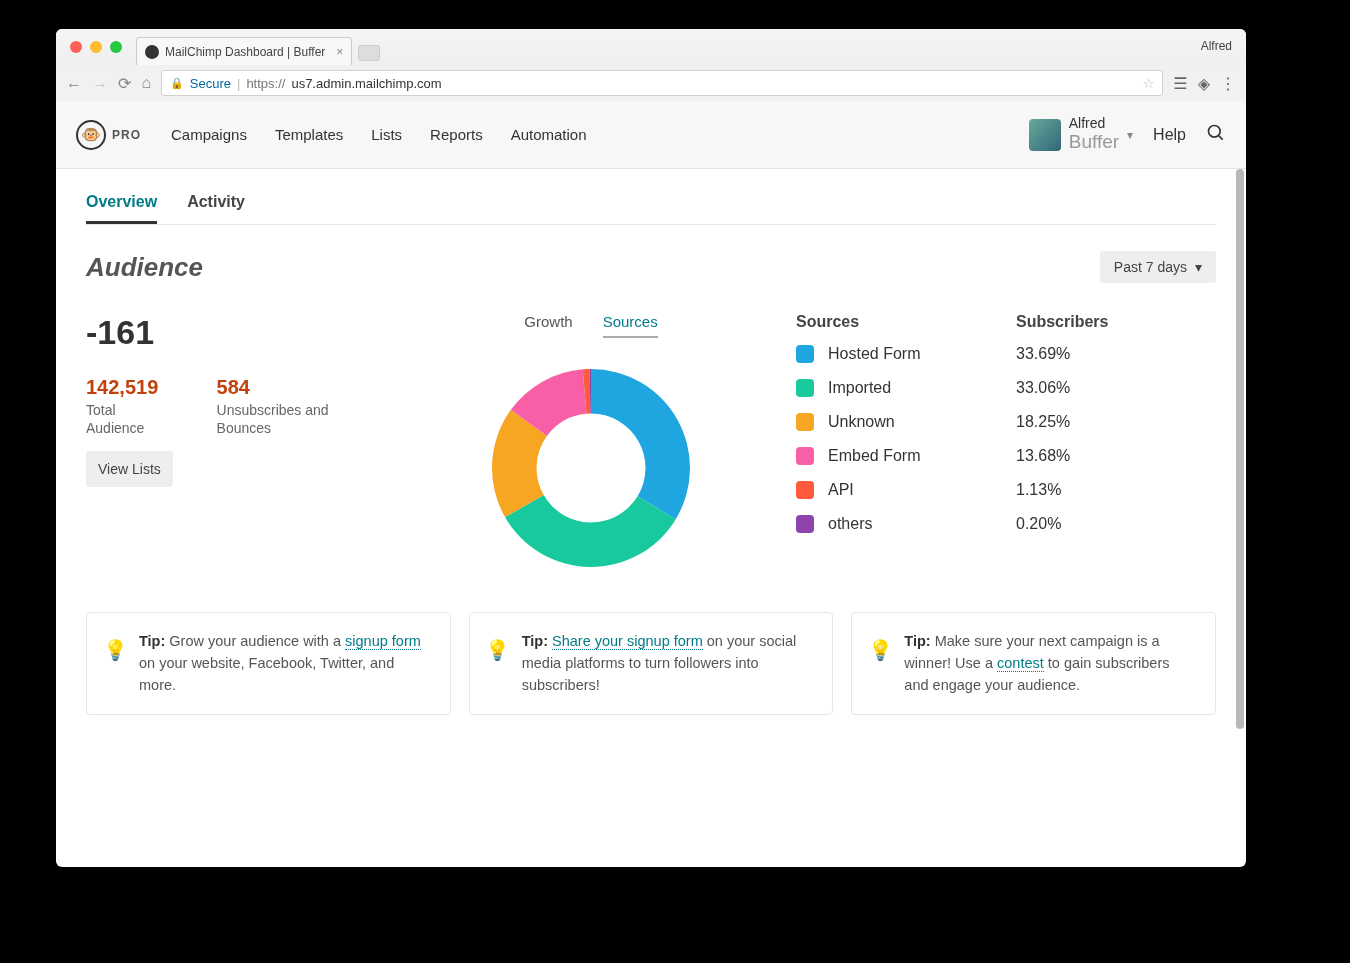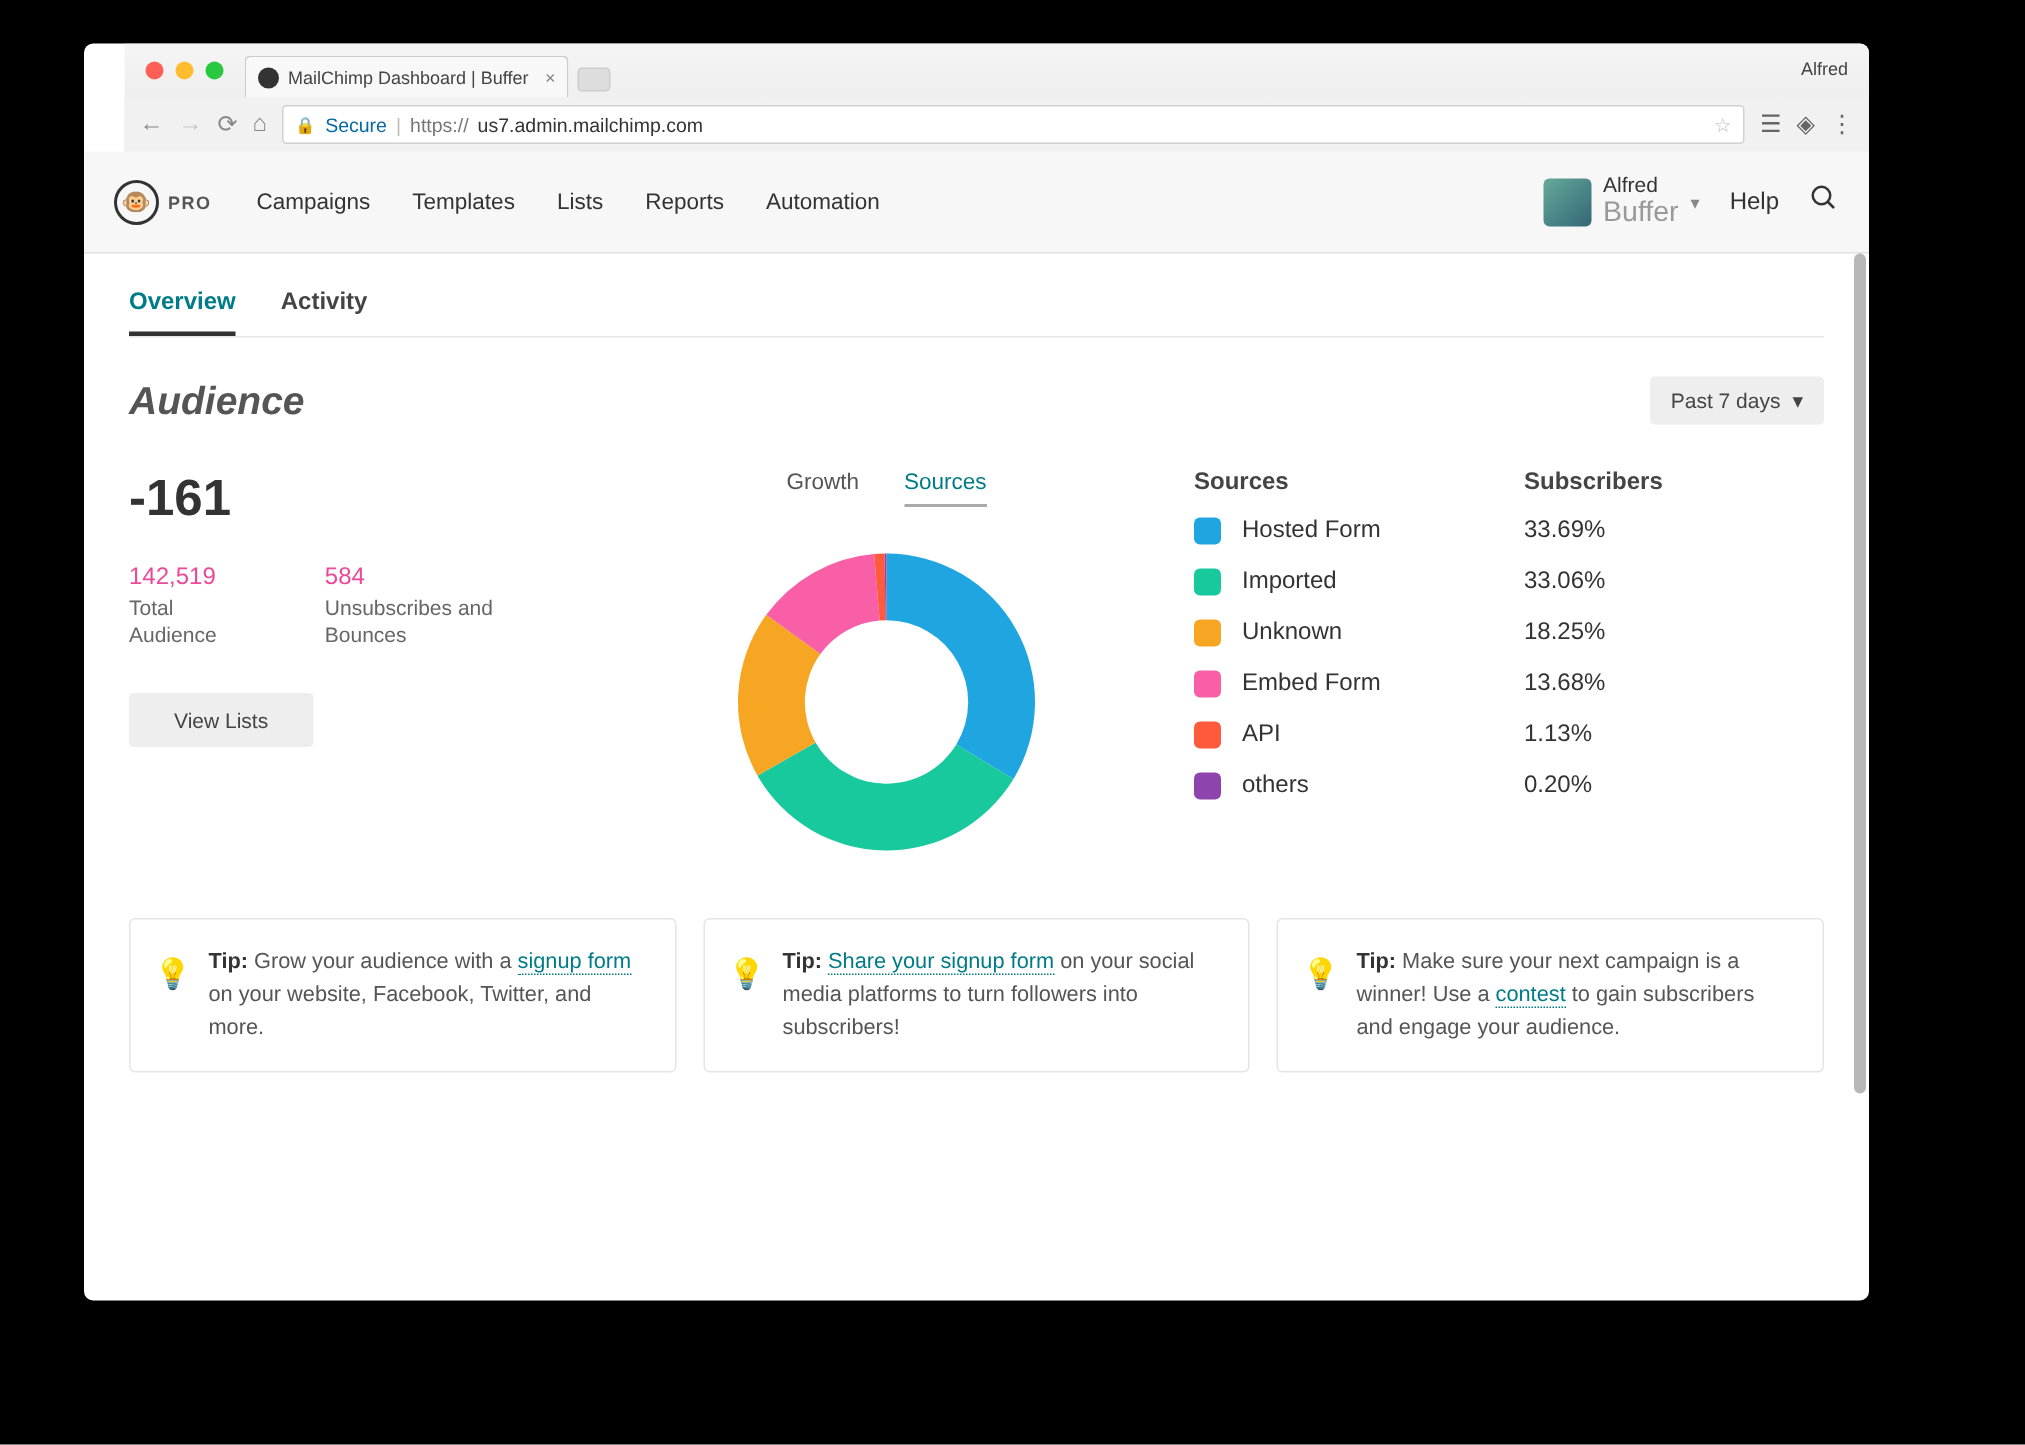--- a/index.html
+++ b/index.html
@@ -1,20 +1,20 @@
 <!DOCTYPE html>
 <html><head>
 <meta charset="utf-8">
 <style>
   * { box-sizing: border-box; margin: 0; padding: 0; font-family: "Helvetica Neue", Helvetica, Arial, sans-serif; }
   body { background: #000; width: 1350px; height: 963px; overflow: hidden; }
   .mac-window { position: absolute; top: 29px; left: 56px; width: 1190px; height: 838px; background: #fff; border-radius: 6px; box-shadow: 0 8px 30px rgba(0,0,0,0.5); overflow: hidden; }
 
   
-  .chrome-top { height: 72px; background: linear-gradient(#f5f5f5,#e9e9e9); border-bottom: 1px solid #d7d7d7; margin-left: 27px; }
+  .chrome-top { height: 72px; background: linear-gradient(#f5f5f5,#e9e9e9); border-bottom: 1px solid #d7d7d7; }
   .tab-strip { height: 36px; display: flex; align-items: flex-end; padding-left: 10px; position: relative; }
   .traffic { display: flex; gap: 8px; position: absolute; left: 14px; top: 12px; }
   .dot { width: 12px; height: 12px; border-radius: 50%; }
   .dot.red { background: #ff5f57; } .dot.yellow { background: #febc2e; } .dot.green { background: #28c840; }
   .tab { margin-left: 70px; height: 28px; background: #f8f8f8; border: 1px solid #ccc; border-bottom: none; border-radius: 4px 4px 0 0; padding: 0 26px 0 8px; display: flex; align-items: center; font-size: 12px; color: #444; position: relative; min-width: 200px; }
   .tab .favicon { width: 14px; height: 14px; border-radius: 50%; background: #333; margin-right: 6px; display:inline-block; }
   .tab .close-x { position: absolute; right: 8px; font-size: 12px; color: #888; }
   .newtab { width: 22px; height: 16px; background: #ddd; border: 1px solid #ccc; border-radius: 3px; margin-left: 6px; margin-bottom: 4px; }
   .chrome-user { position: absolute; right: 14px; top: 10px; font-size: 12px; color: #444; }
   .addr-bar { height: 36px; display: flex; align-items: center; padding: 0 10px; gap: 10px; background: #f1f1f1; }
@@ -52,23 +52,23 @@
   .section-head { display: flex; align-items: center; margin-top: 26px; }
   .section-title { font-size: 26px; font-style: italic; font-weight: 600; color: #555; }
   .range-btn { margin-left: auto; background: #eee; border: none; border-radius: 3px; padding: 8px 14px; font-size: 14px; color: #444; display: flex; align-items: center; gap: 8px; cursor: pointer; }
 
   .dash-grid { display: flex; gap: 40px; margin-top: 30px; }
   .col-left { width: 300px; flex-shrink: 0; }
   .big-num { font-size: 34px; font-weight: 700; color: #333; }
   .sub-label { font-size: 17px; color: #555; margin-top: 6px; }
   .sub-label .muted { color: #999; font-size: 14px; }
   .stat-row { display: flex; gap: 40px; margin-top: 24px; }
-  .stat .n { font-size: 16px; font-weight: 400; color: #ec4899; }
+  .stat .n { font-size: 20px; font-weight: 700; color: #c2410c; }
   .stat .l { font-size: 14px; color: #666; margin-top: 2px; line-height: 1.3; }
-  .btn-grey { margin-top: 30px; background: #eee; border: none; border-radius: 3px; padding: 10px 30px; font-size: 14px; color: #444; cursor: pointer; }
+  .btn-grey { margin-top: 14px; background: #eee; border: none; border-radius: 3px; padding: 10px 12px; font-size: 14px; color: #444; cursor: pointer; }
 
   .col-mid { width: 330px; flex-shrink: 0; }
   .chart-tabs { display: flex; gap: 30px; justify-content: center; }
   .chart-tabs a { font-size: 15px; color: #555; text-decoration: none; padding-bottom: 6px; }
   .chart-tabs a.active { color: #007c89; border-bottom: 2px solid #aaa; }
   .donut-wrap { display: flex; justify-content: center; margin-top: 20px; }
 
   .col-right { flex: 1; }
   .legend-head { display: flex; font-size: 16px; font-weight: 600; color: #444; }
   .legend-head .h1 { width: 220px; }

